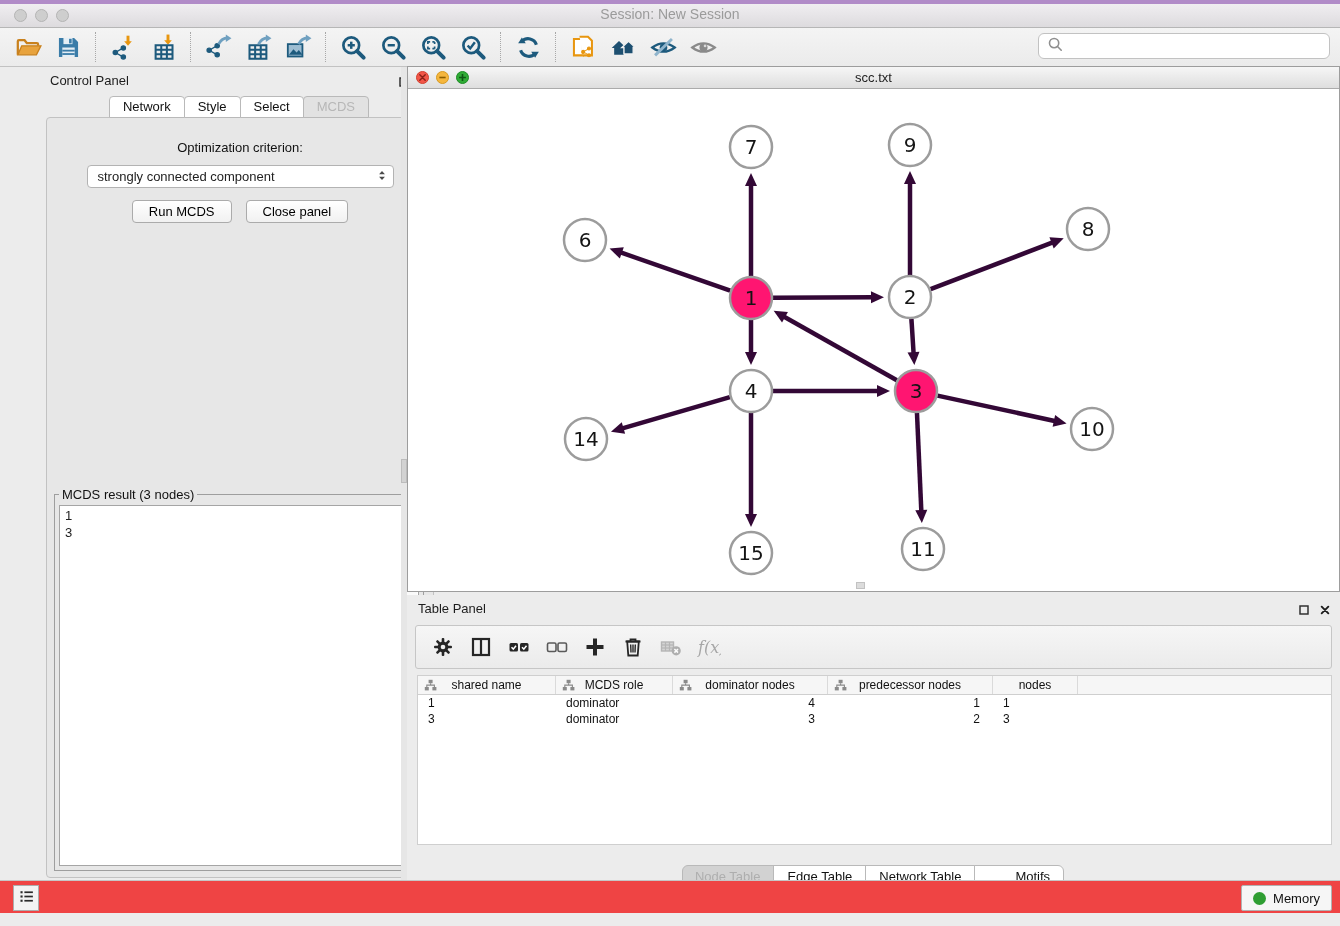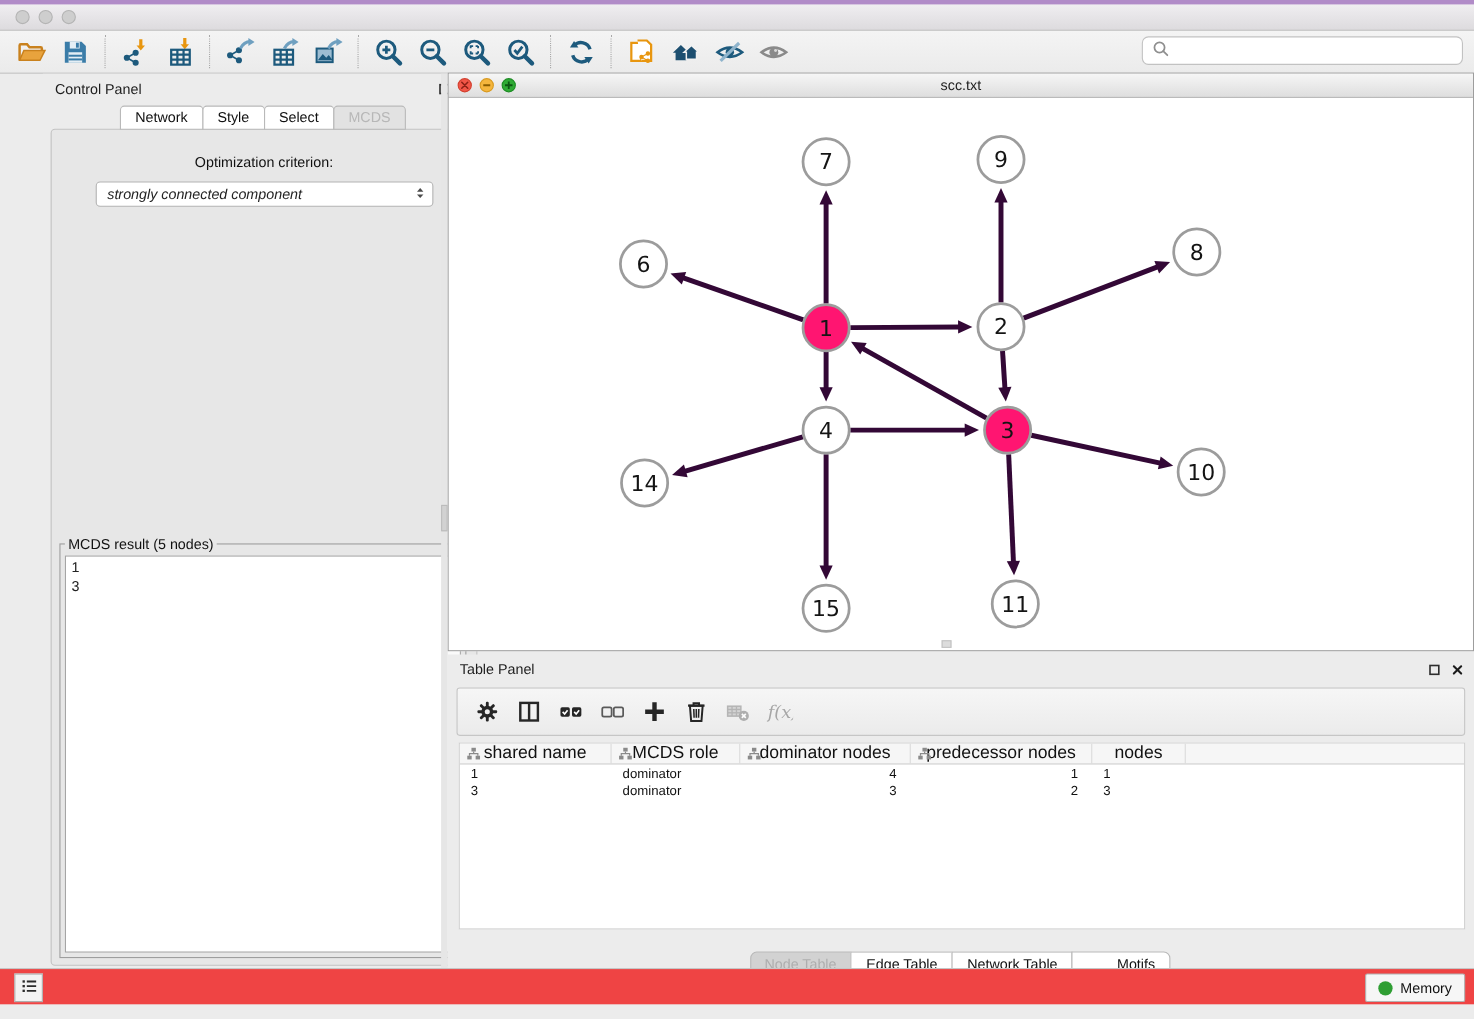--- a/index.html
+++ b/index.html
@@ -36,21 +36,21 @@
   .panel-icons { position:absolute; right:9px; top:7px; display:flex; gap:9px; align-items:center; }
   .cp-tabs { position:absolute; left:0; right:0; top:29px; height:22px; display:flex; justify-content:center; z-index:3; }
   .cp-tab { font-size:13px; padding:2px 13px 3px; background:#fff; border:1px solid #b9b9b9;
     margin-left:-1px; color:#111; border-radius:4px 4px 0 0; line-height:16px; cursor:default; }
   .cp-tab.selected { background:#e2e2e2; color:#b7b7b7; }
   .cp-content { position:absolute; left:7px; right:6px; top:50px; bottom:15px;
     background:#e7e7e7; border:1px solid #c2c2c2; border-radius:4px; }
   .opt-label { margin-top:22px; text-align:center; font-size:13px; color:#111; }
   .dropdown { width:307px; height:23px; margin:10px auto 0; background:#fff;
     border:1px solid #b3b3b3; border-radius:4px; display:flex; align-items:center;
-    padding:0 6px 0 10px; font-size:13px; position:relative; cursor:default;font-style:italic; }
+    padding:0 6px 0 10px; font-size:13px; position:relative; cursor:default; }
   .dropdown .dd-text { flex:1; }
   .btn-row { display:flex; justify-content:center; gap:14px; margin-top:12px; }
   .push-btn { background:linear-gradient(#ffffff,#f1f1f1); border:1px solid #ababab;
     border-radius:4px; font-size:13px; padding:3px 16px; height:23px; line-height:15px;
     font-family:"Liberation Sans", sans-serif; cursor:default; }
   .result-group { position:absolute; left:7px; right:9px; top:376px; bottom:6px;
     border:1px solid #9e9e9e; }
   .result-legend { position:absolute; top:-8px; left:4px; background:#e7e7e7;
     padding:0 3px; font-size:13px; color:#111; }
   .result-area { position:absolute; left:4px; right:4px; top:10px; bottom:4px;
@@ -77,21 +77,21 @@
   .table-panel { position:absolute; left:407px; top:595px; width:933px; height:298px; background:#ececec; }
   .tp-toolbar { position:absolute; left:8px; right:8px; top:30px; height:44px;
     border:1px solid #c6c6c6; border-radius:3px; background:linear-gradient(#f6f6f6,#ebebeb);
     display:flex; align-items:center; padding-left:14px; gap:12px; }
   .tp-btn { width:26px; height:28px; display:flex; align-items:center; justify-content:center;
     border:none; background:transparent; padding:0; }
   .tbl { position:absolute; left:10px; right:8px; top:80px; height:170px;
     background:#fff; border:1px solid #cfcfcf; overflow:hidden; }
   .tbl-head { display:flex; height:19px; background:#f6f6f6; border-bottom:1px solid #cfcfcf; }
   .th { position:relative; display:flex; align-items:center; justify-content:center;
-    font-size:16px; color:#111; border-right:1px solid #dadada; flex:0 0 auto; cursor:default; }
+    font-size:12px; color:#111; border-right:1px solid #dadada; flex:0 0 auto; cursor:default; }
   .th .hdr-ic { position:absolute; left:6px; top:3px; }
   .tbl-row { display:flex; height:16px; font-size:12px; color:#111; }
   .td { flex:0 0 auto; overflow:hidden; line-height:16px; }
   .td.a-left { text-align:left; padding-left:10px; }
   .td.a-right { text-align:right; padding-right:13px; }
   .tp-tabs { position:absolute; left:0; right:0; bottom:4px; display:flex; justify-content:center; }
   .tp-tab { font-size:13px; padding:3px 13px 4px; background:#fff; border:1px solid #b9b9b9;
     margin-left:-1px; color:#111; line-height:15px; cursor:default; }
   .tp-tab:first-child { border-radius:6px 0 0 6px; }
   .tp-tab:last-child { border-radius:0 6px 6px 0;padding-left:40px; }
@@ -110,20 +110,21 @@
 </head>
 <body>
 
 <div class="titlebar">
   <div class="purple-stripe"></div>
   <div class="traffic">
     <div class="dot"></div>
     <div class="dot"></div>
     <div class="dot"></div>
   </div>
+  <div class="win-title">Session: New Session</div>
 </div>
 
 <div class="main-toolbar">
   <div id="main-toolbar-groups" style="display:flex; align-items:center;">
       <button class="tb-btn">
         <svg width="27" height="27" viewBox="0 0 24 24">
           <path d="M2.5 18.5 V6.5 Q2.5 5.5 3.5 5.5 L8.5 5.5 L10.5 8 L19.5 8 Q20.5 8 20.5 9 V10.5" fill="none" stroke="#c9811d" stroke-width="2"></path>
           <path d="M2.5 18.5 L6 10.5 L23 10.5 L19 18.5 Z" fill="#e8a33d" stroke="#c9811d" stroke-width="1.2"></path>
         </svg>
       </button>
@@ -324,22 +325,26 @@
     </div>
   <div class="cp-content">
     <div class="opt-label">Optimization criterion:</div>
     <div class="dropdown">
       <span class="dd-text">strongly connected component</span>
       <span id="dd-stepper-slot"><svg width="15" height="15" viewBox="0 0 18 18">
             <polygon points="8.5,7.5 12,3.5 15.5,7.5" fill="#4a4a4a"></polygon>
             <polygon points="8.5,10.5 12,14.5 15.5,10.5" fill="#4a4a4a"></polygon>
           </svg></span>
     </div>
+    <div class="btn-row">
+      <button class="push-btn">Run MCDS</button>
+      <button class="push-btn">Close panel</button>
+    </div>
     <div class="result-group">
-      <span class="result-legend">MCDS result (5 nodes)</span>
+      <span class="result-legend">MCDS result (3 nodes)</span>
       <div class="result-area" id="mcds-result-area">1
 3
         <div class="result-scroll"></div>
       </div>
     </div>
   </div>
 </div>
 
 <div class="v-splitter">
   <div class="grip"></div>

